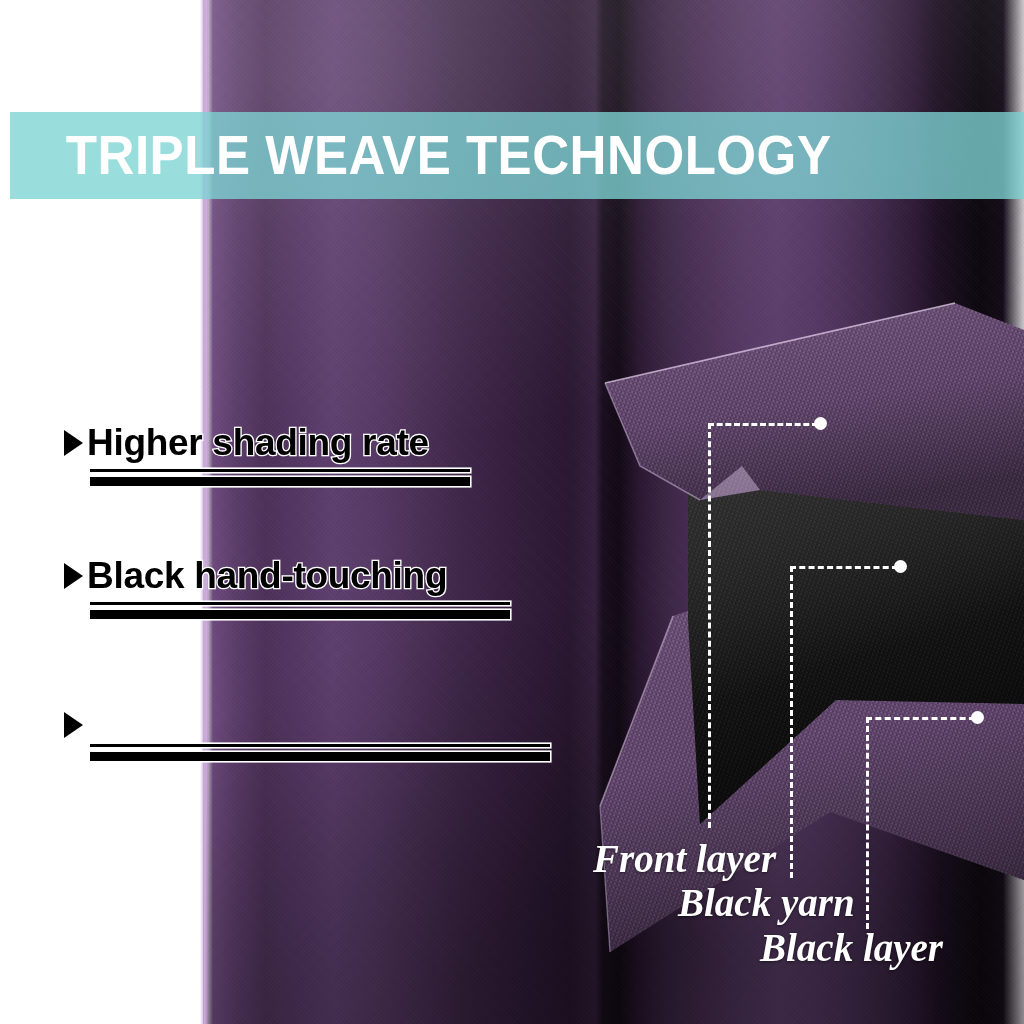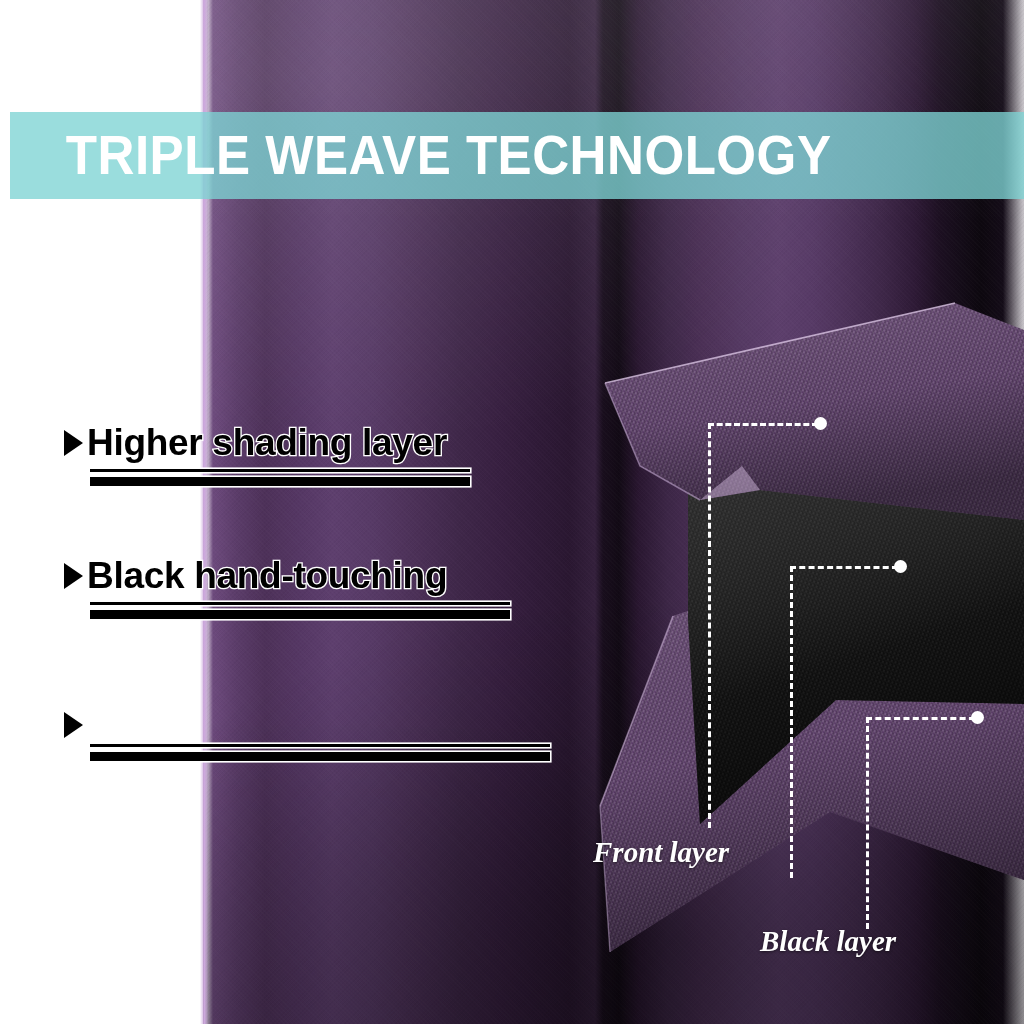--- a/index.html
+++ b/index.html
@@ -84,21 +84,21 @@
 
   
   .diagram{position:absolute;left:0;top:0;width:1024px;height:1024px;pointer-events:none;}
   .leader{position:absolute;}
   .ldot{position:absolute;width:13px;height:13px;border-radius:50%;background:#fff;}
   .lh{position:absolute;height:0;border-top:3px dashed #ffffff;}
   .lv{position:absolute;width:0;border-left:3px dashed #ffffff;}
 
   
   .layer-label{position:absolute;color:#ffffff;font-weight:700;font-style:italic;
-    font-size:29px;white-space:nowrap;font-family:"Liberation Serif",serif;
+    font-size:39px;white-space:nowrap;font-family:"Liberation Serif",serif;
     text-shadow:0 1px 3px rgba(0,0,0,.55);text-align:right;}
 </style>
 </head>
 <body>
 
 <div id="stage">
 
   <div class="backdrop"></div>
 
   <div class="curtain">
@@ -170,32 +170,33 @@
     <div class="lh" style="left:790px;top:566px;width:108px;"></div>
     <div class="lv" style="left:790px;top:566px;height:312px;"></div>
   </div>
   <div class="leader">
     <div class="ldot" style="left:971px;top:711px;"></div>
     <div class="lh" style="left:866px;top:717px;width:109px;"></div>
     <div class="lv" style="left:866px;top:717px;height:212px;"></div>
   </div>
 
   <div class="layer-label" style="left:593px;top:836px;">Front layer</div>
+  <div class="layer-label" style="left:678px;top:880px;">Black yarn</div>
   <div class="layer-label" style="left:760px;top:925px;">Black layer</div>
 
   <div class="banner">
     <div class="banner-title">TRIPLE WEAVE TECHNOLOGY</div>
   </div>
 
   <div class="features">
 
     <div class="feature" style="top:424px;">
       <div class="feature-row">
         <span class="bullet"></span>
-        <span class="feature-text">Higher shading layer</span>
+        <span class="feature-text">Higher shading rate</span>
       </div>
       <div class="rule" style="width:380px;">
         <div class="thin"></div>
         <div class="thick"></div>
       </div>
     </div>
 
     <div class="feature" style="top:557px;">
       <div class="feature-row">
         <span class="bullet"></span>

